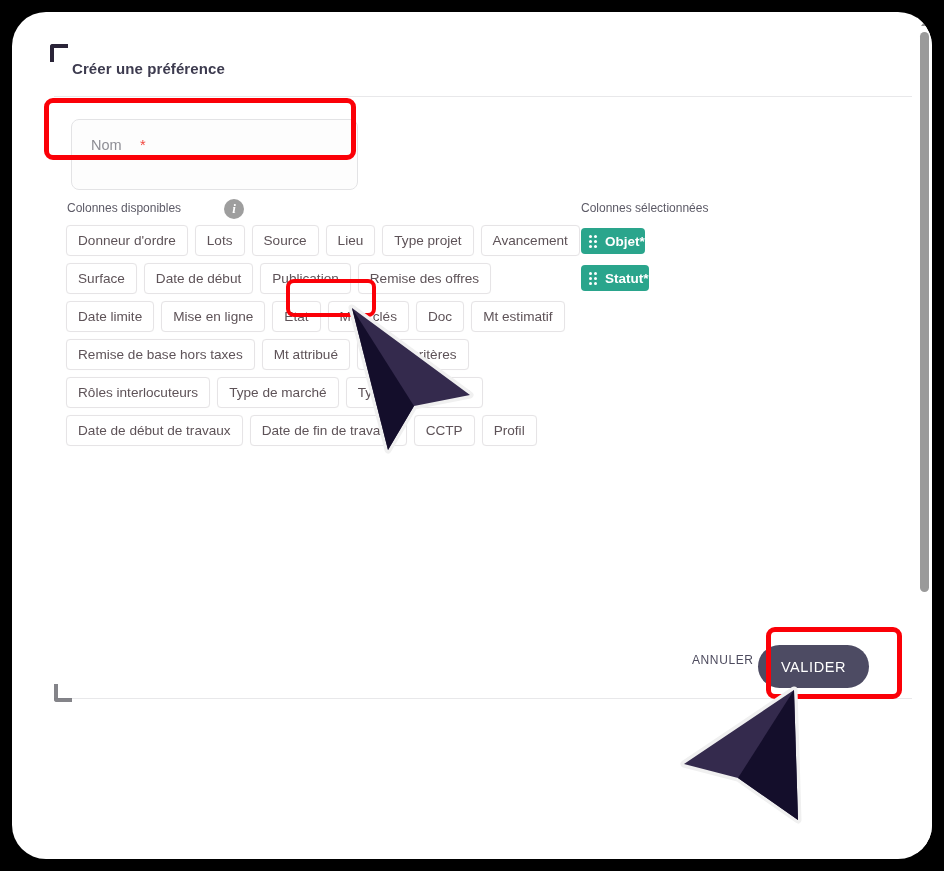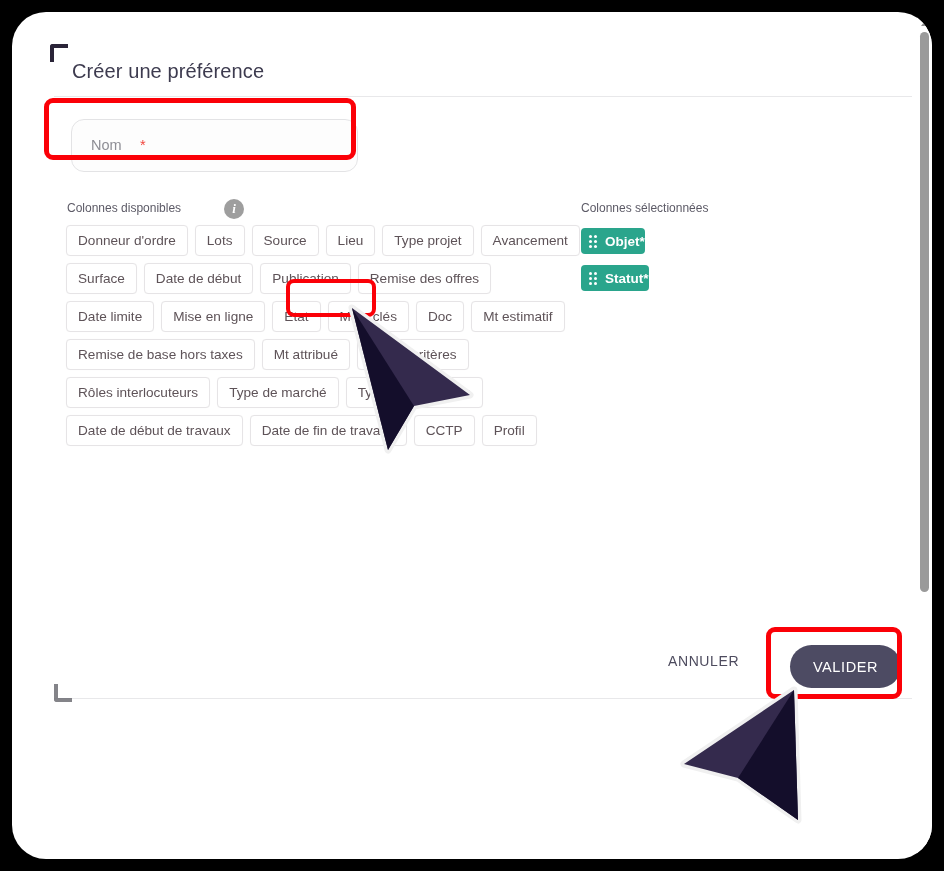--- a/index.html
+++ b/index.html
@@ -74,45 +74,45 @@
     left: 0; top: 0;
     width: 884px;
     height: 672px;
     overflow: hidden;
   }
 
   .dialog-title {
     position: absolute;
     left: 32px;
     top: 32px;
-    font-size: 20px;
-    font-weight: normal;
+    font-size: 15px;
+    font-weight: bold;
     color: #3d3b4f;
     letter-spacing: .1px;
   }
 
   .title-divider {
     position: absolute;
     left: 14px;
     top: 68px;
     width: 858px;
     height: 1px;
     background: #e8e8ea;
   }
 
   
   .name-field {
     position: absolute;
     left: 31px;
     top: 91px;
     width: 287px;
-    height: 53px;
+    height: 71px;
     background: #fdfdfd;
     border: 1px solid #e3e3e5;
-    border-radius: 13px;
+    border-radius: 8px;
   }
   .name-placeholder {
     position: absolute;
     left: 19px;
     top: 17px;
     font-size: 14.5px;
     color: #8e8e95;
   }
   .name-required {
     color: #f1453d;
@@ -212,33 +212,33 @@
   .footer-divider {
     position: absolute;
     left: 14px;
     top: 670px;
     width: 858px;
     height: 1px;
     background: #e8e8ea;
   }
   .btn-cancel {
     position: absolute;
-    left: 628px;
+    left: 652px;
     top: 625px;
-    font-size: 14px;
+    font-size: 12px;
     letter-spacing: .6px;
     color: #4d4b5e;
     background: transparent;
     border: none;
     font-family: "Liberation Sans", sans-serif;
     cursor: pointer;
   }
   .btn-validate {
     position: absolute;
-    left: 750px;
+    left: 718px;
     top: 617px;
     width: 111px;
     height: 43px;
     background: #4d4b63;
     color: #ffffff;
     border: none;
     border-radius: 22px;
     font-size: 14.5px;
     letter-spacing: .6px;
     font-family: "Liberation Sans", sans-serif;

